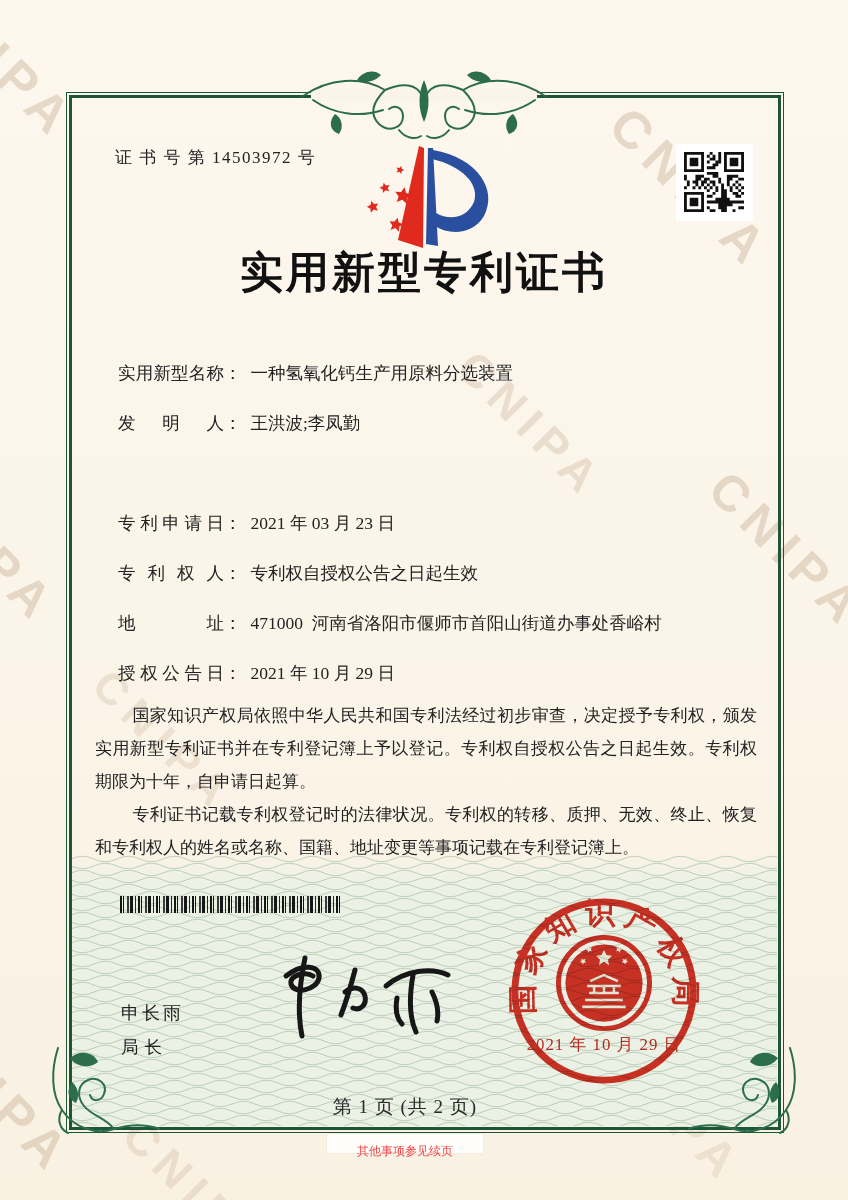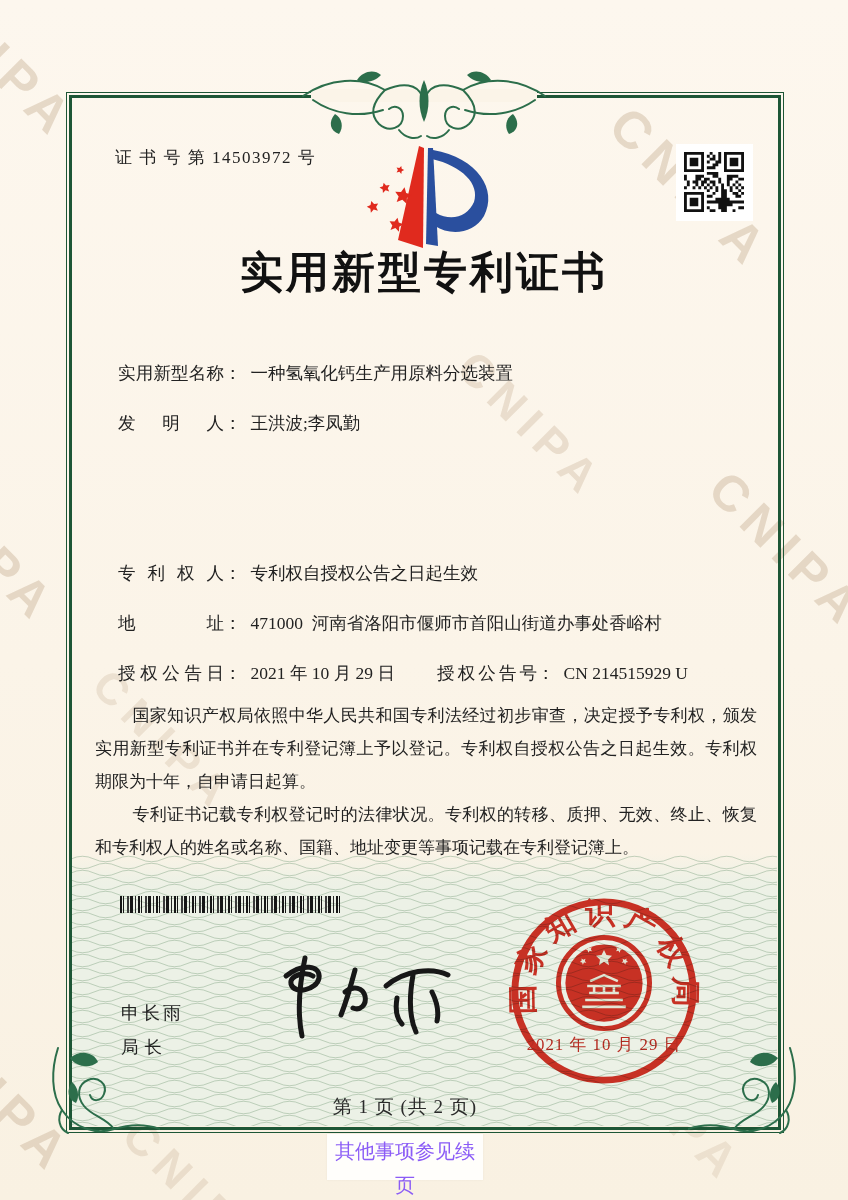--- a/index.html
+++ b/index.html
@@ -42,22 +42,22 @@
              #262626 15px 16px,rgba(0,0,0,0) 16px 18px);}
   .director{position:absolute;z-index:5;left:121px;top:994px;font-size:17.5px;letter-spacing:6px;margin-top:41px;}
   .director-name{position:absolute;z-index:5;left:121px;top:1001px;font-size:18px;letter-spacing:3px;}
   .signature{position:absolute;z-index:5;left:250px;top:942px;}
   .qr-box{position:absolute;z-index:5;left:676px;top:144px;width:77px;height:77px;background:#fff;}
   .qr-box svg{position:absolute;left:8px;top:8px;}
   .logo{position:absolute;z-index:5;left:340px;top:136px;}
   .seal{position:absolute;z-index:6;left:505px;top:892px;mix-blend-mode:multiply;opacity:.95;}
   .page-info{position:absolute;z-index:5;left:0;top:1094px;width:810px;text-align:center;
              font-size:19px;color:#2a2a2a;letter-spacing:1px;}
-  .cont-box{position:absolute;z-index:7;left:327px;top:1134px;width:156px;height:46px;background:#fffefb;
-            text-align:center;line-height:34px;font-size:20px;color:#8b5cf6;box-shadow:0 0 2px rgba(0,0,0,.06);}
+  .cont-box{position:absolute;z-index:7;left:327px;top:1134px;width:156px;height:19px;background:#fffefb;
+            text-align:center;line-height:34px;font-size:12px;color:#ef4444;box-shadow:0 0 2px rgba(0,0,0,.06);}
 </style>
 </head>
 <body>
 
 <div class="page">
 
   <span class="wm" style="left:-55px;top:-35px;font-size:52px;">CNIPA</span>
   <span class="wm" style="left:640px;top:95px;font-size:52px;">CNIPA</span>
   <span class="wm" style="left:485px;top:340px;font-size:46px;opacity:.8;">CNIPA</span>
   <span class="wm" style="left:-70px;top:455px;font-size:50px;">CNIPA</span>
@@ -137,31 +137,31 @@
   </div>
 
   <div class="title">实用新型专利证书</div>
 
   <div class="field-row" style="top:361px">
     <span class="fl">实用新型名称</span><span>：</span><span class="fv">一种氢氧化钙生产用原料分选装置</span>
   </div>
   <div class="field-row" style="top:411px">
     <span class="fl">发明人</span><span>：</span><span class="fv">王洪波;李凤勤</span>
   </div>
+  <div class="field-row" style="top:511px">
+    <span class="fl">专利申请日</span><span>：</span><span class="fv">2021 年 03 月 23 日</span>
+  </div>
   <div class="field-row" style="top:561px">
     <span class="fl">专利权人</span><span>：</span><span class="fv">专利权自授权公告之日起生效</span>
   </div>
   <div class="field-row" style="top:611px">
     <span class="fl">地址</span><span>：</span><span class="fv">471000  河南省洛阳市偃师市首阳山街道办事处香峪村</span>
   </div>
   <div class="field-row" style="top:661px">
     <span class="fl">授权公告日</span><span>：</span><span class="fv">2021 年 10 月 29 日</span>
-    <span class="grant2">
-      <span class="fl fl5">授权公告号</span><span>：</span><span class="fv">CN 214515929 U</span>
-    </span>
   </div>
 
   <div class="body-text">
     <p>国家知识产权局依照中华人民共和国专利法经过初步审查，决定授予专利权，颁发实用新型专利证书并在专利登记簿上予以登记。专利权自授权公告之日起生效。专利权期限为十年，自申请日起算。</p>
     <p>专利证书记载专利权登记时的法律状况。专利权的转移、质押、无效、终止、恢复和专利权人的姓名或名称、国籍、地址变更等事项记载在专利登记簿上。</p>
   </div>
 
   <div class="barcode"></div>
 
   <div class="director">局长</div>

